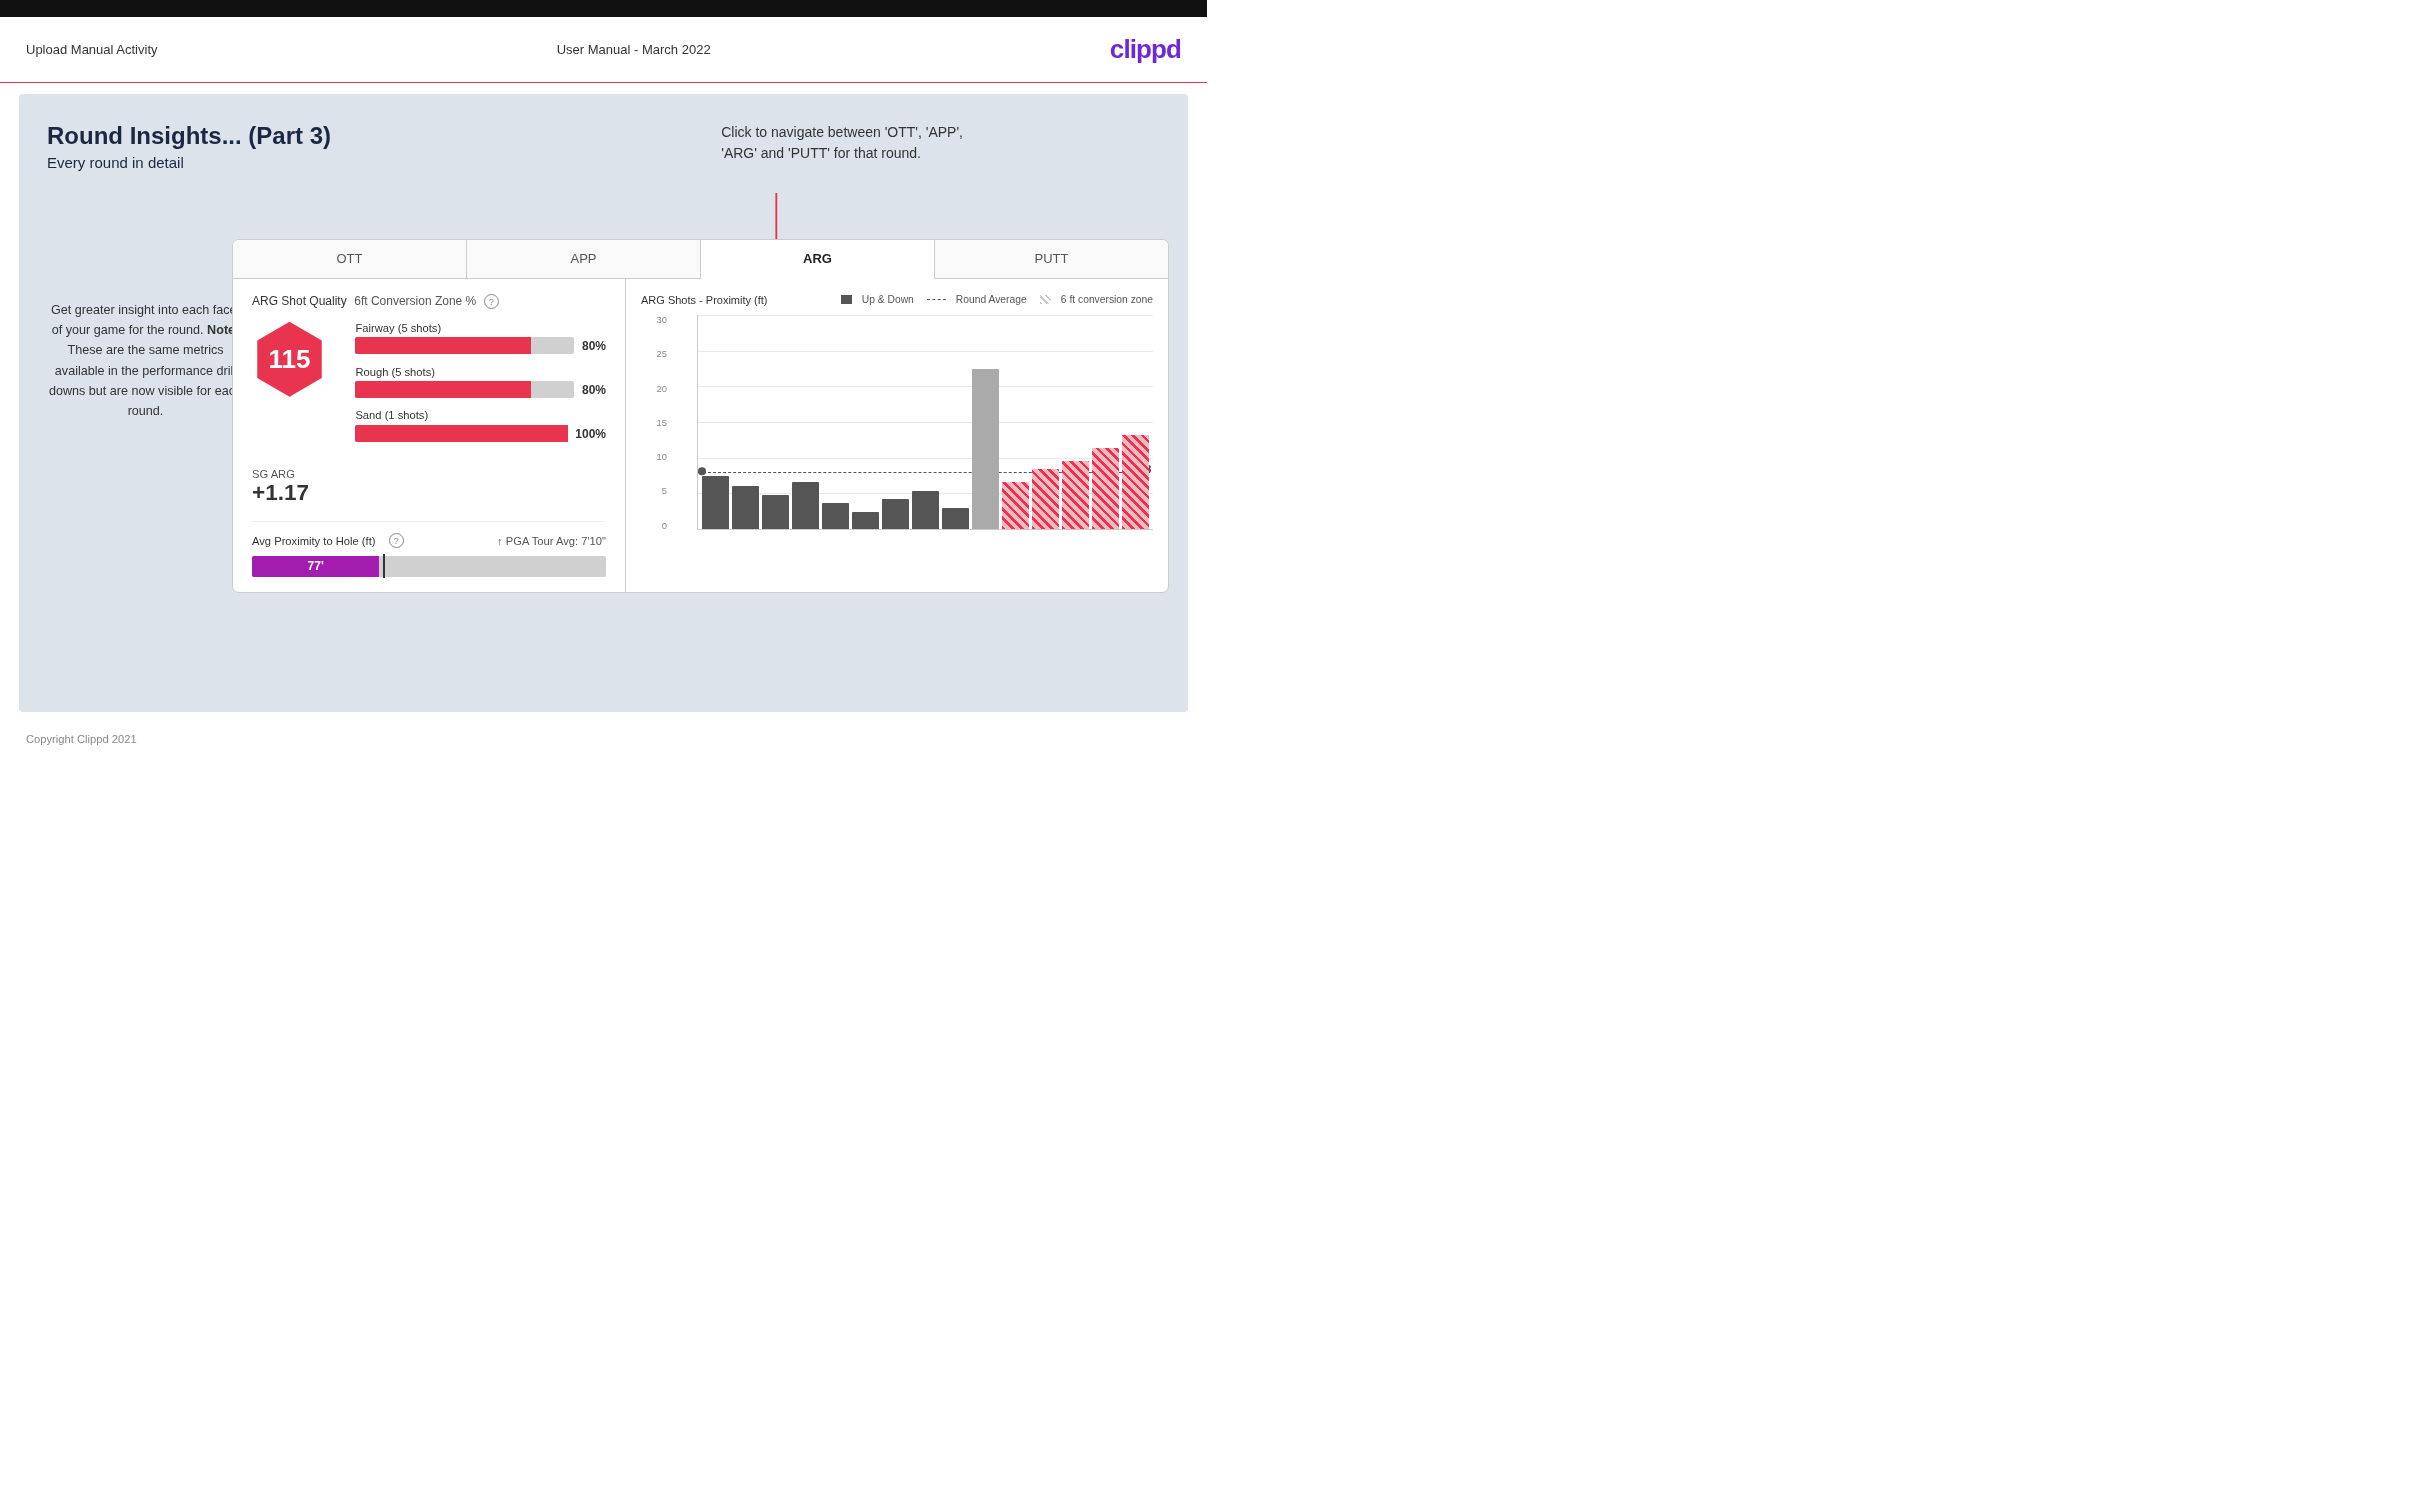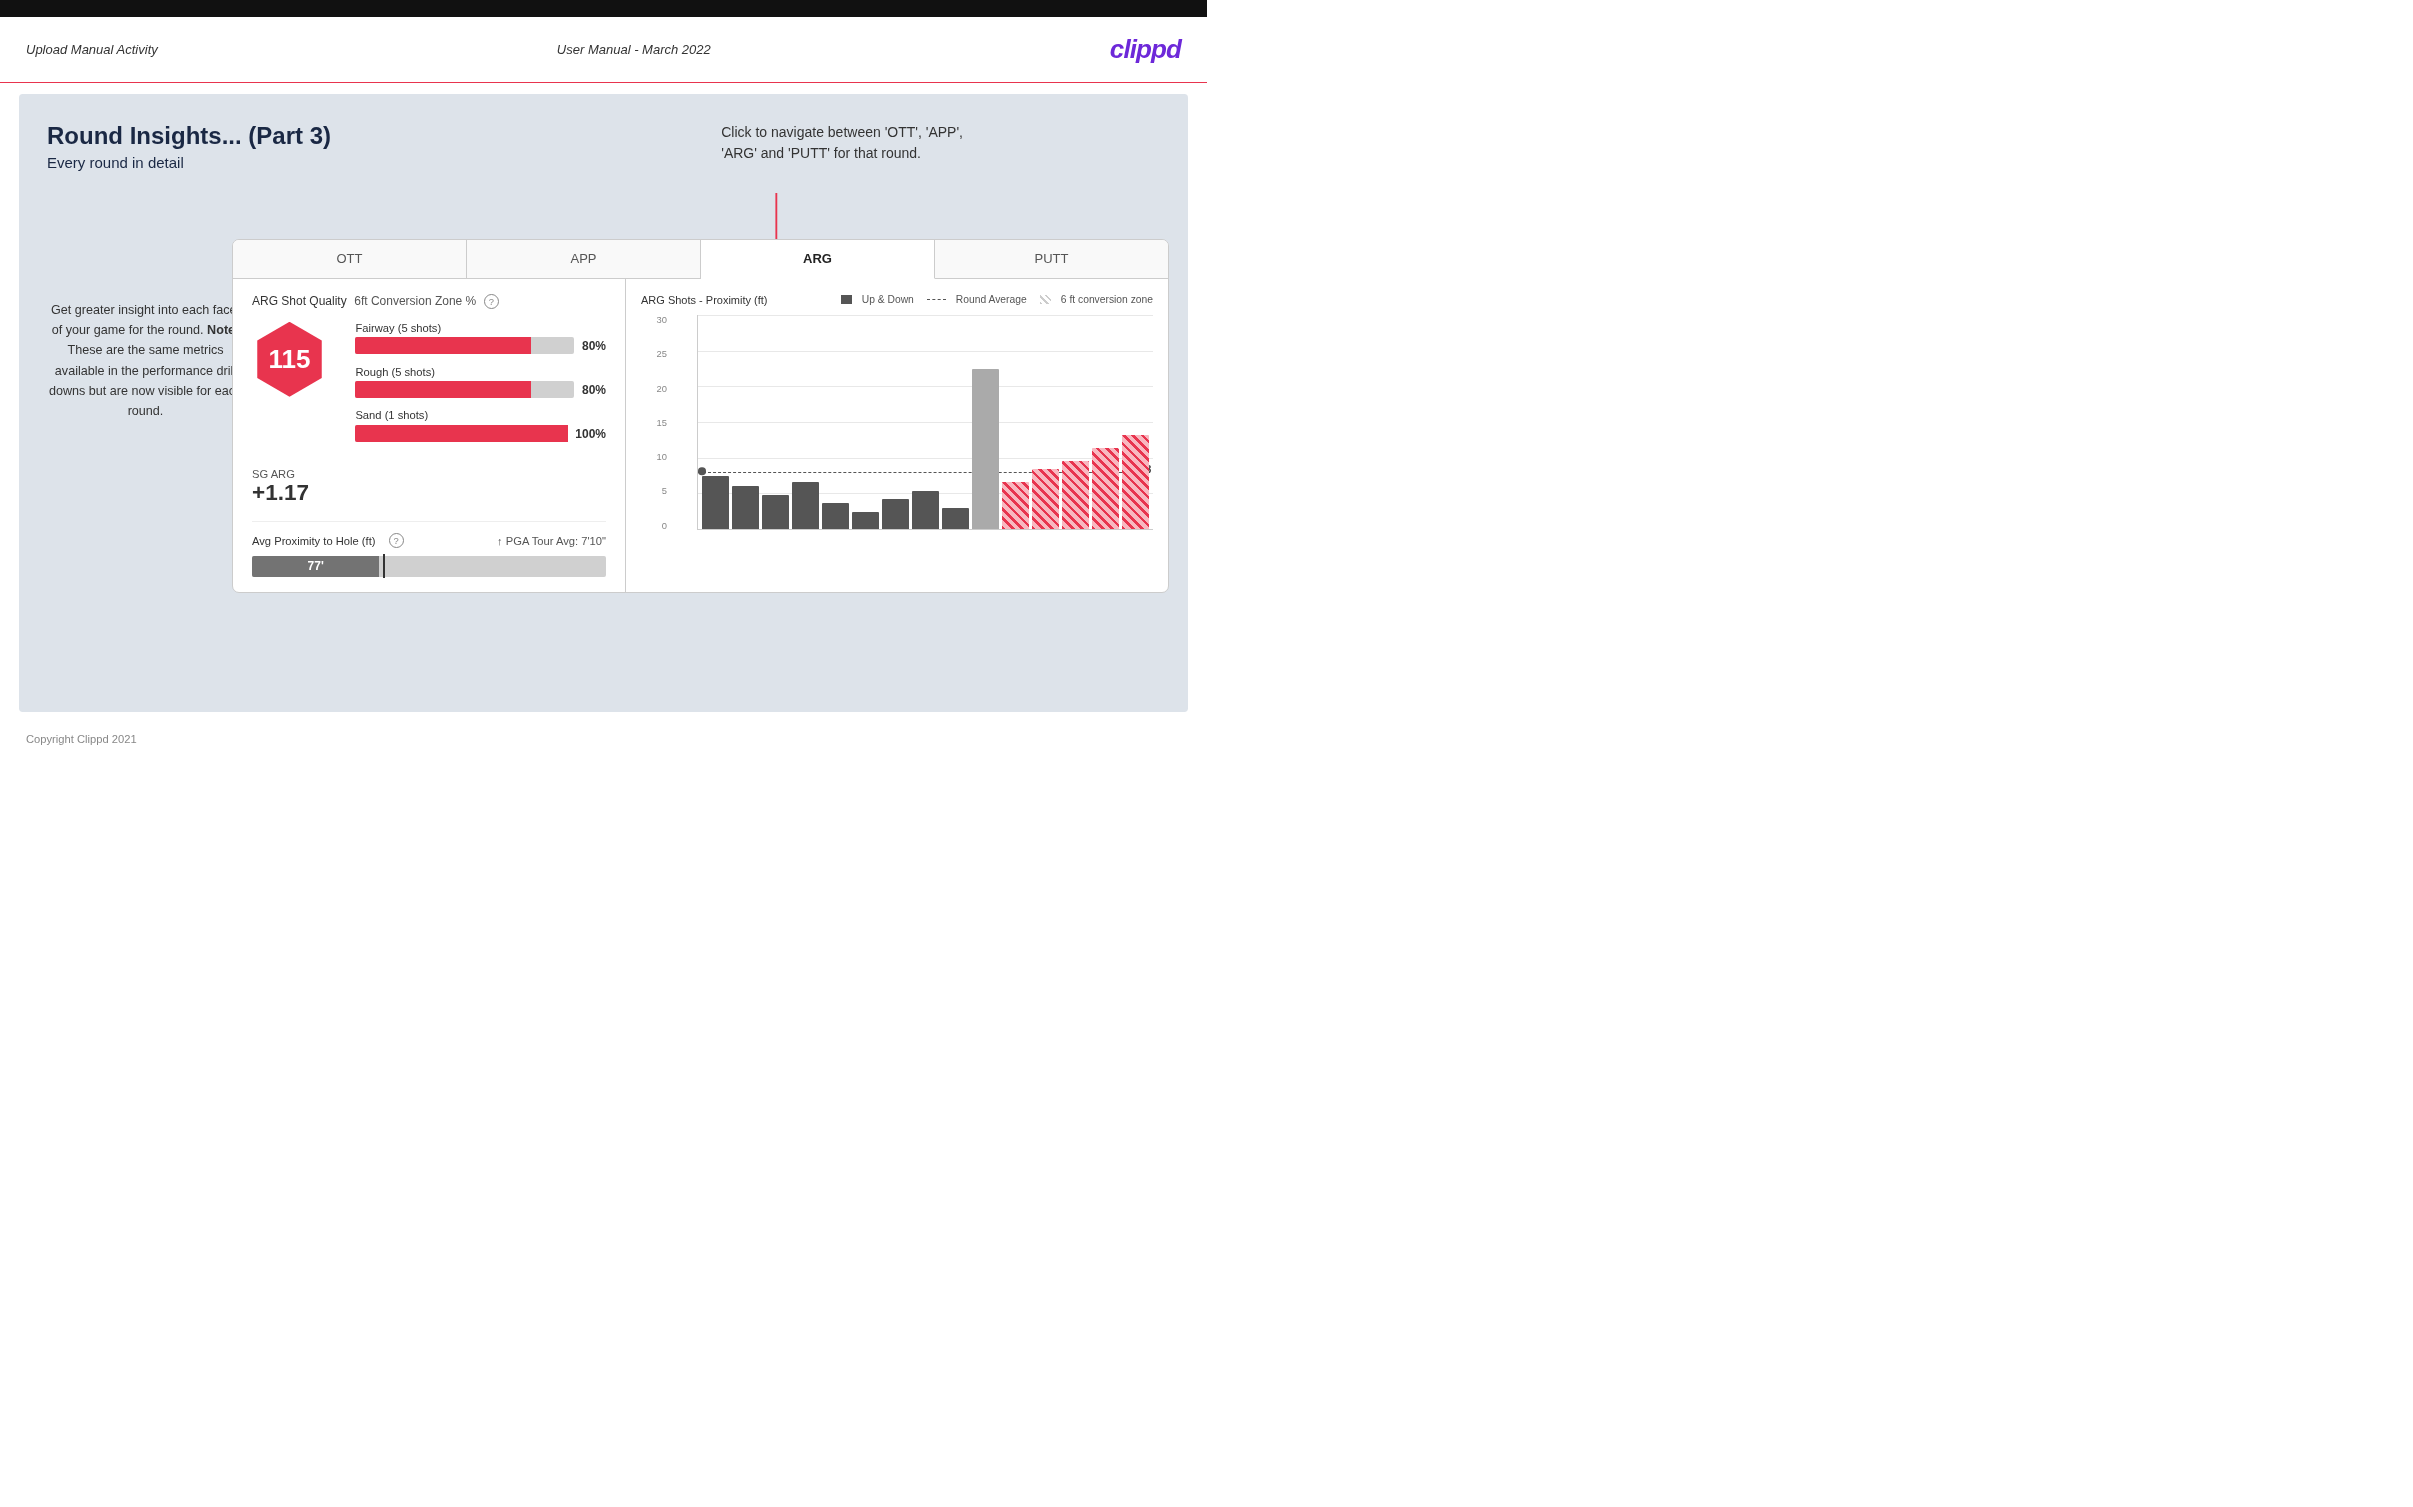--- a/index.html
+++ b/index.html
@@ -19,21 +19,20 @@
     }
 
     
     .header {
       display: flex;
       align-items: center;
       justify-content: space-between;
       padding: 17px 26px;
       border-bottom: 1.9px solid #e8344e;
       background: #fff;
-      font-style: italic;
     }
     .header-left {
       font-size: 13px;
       color: #333;
     }
     .header-center {
       font-size: 13px;
       color: #333;
     }
     .header-logo {
@@ -271,21 +270,21 @@
       color: #555;
     }
     .prox-bar-track {
       height: 20.6px;
       background: #d0d0d0;
       border-radius: 1.9px;
       position: relative;
     }
     .prox-bar-fill {
       height: 100%;
-      background: #737373;
+      background: #a21caf;
       border-radius: 1.9px 0 0 1.9px;
       display: flex;
       align-items: center;
       justify-content: center;
     }
     .prox-bar-text {
       font-size: 12px;
       font-weight: 600;
       color: #fff;
     }

